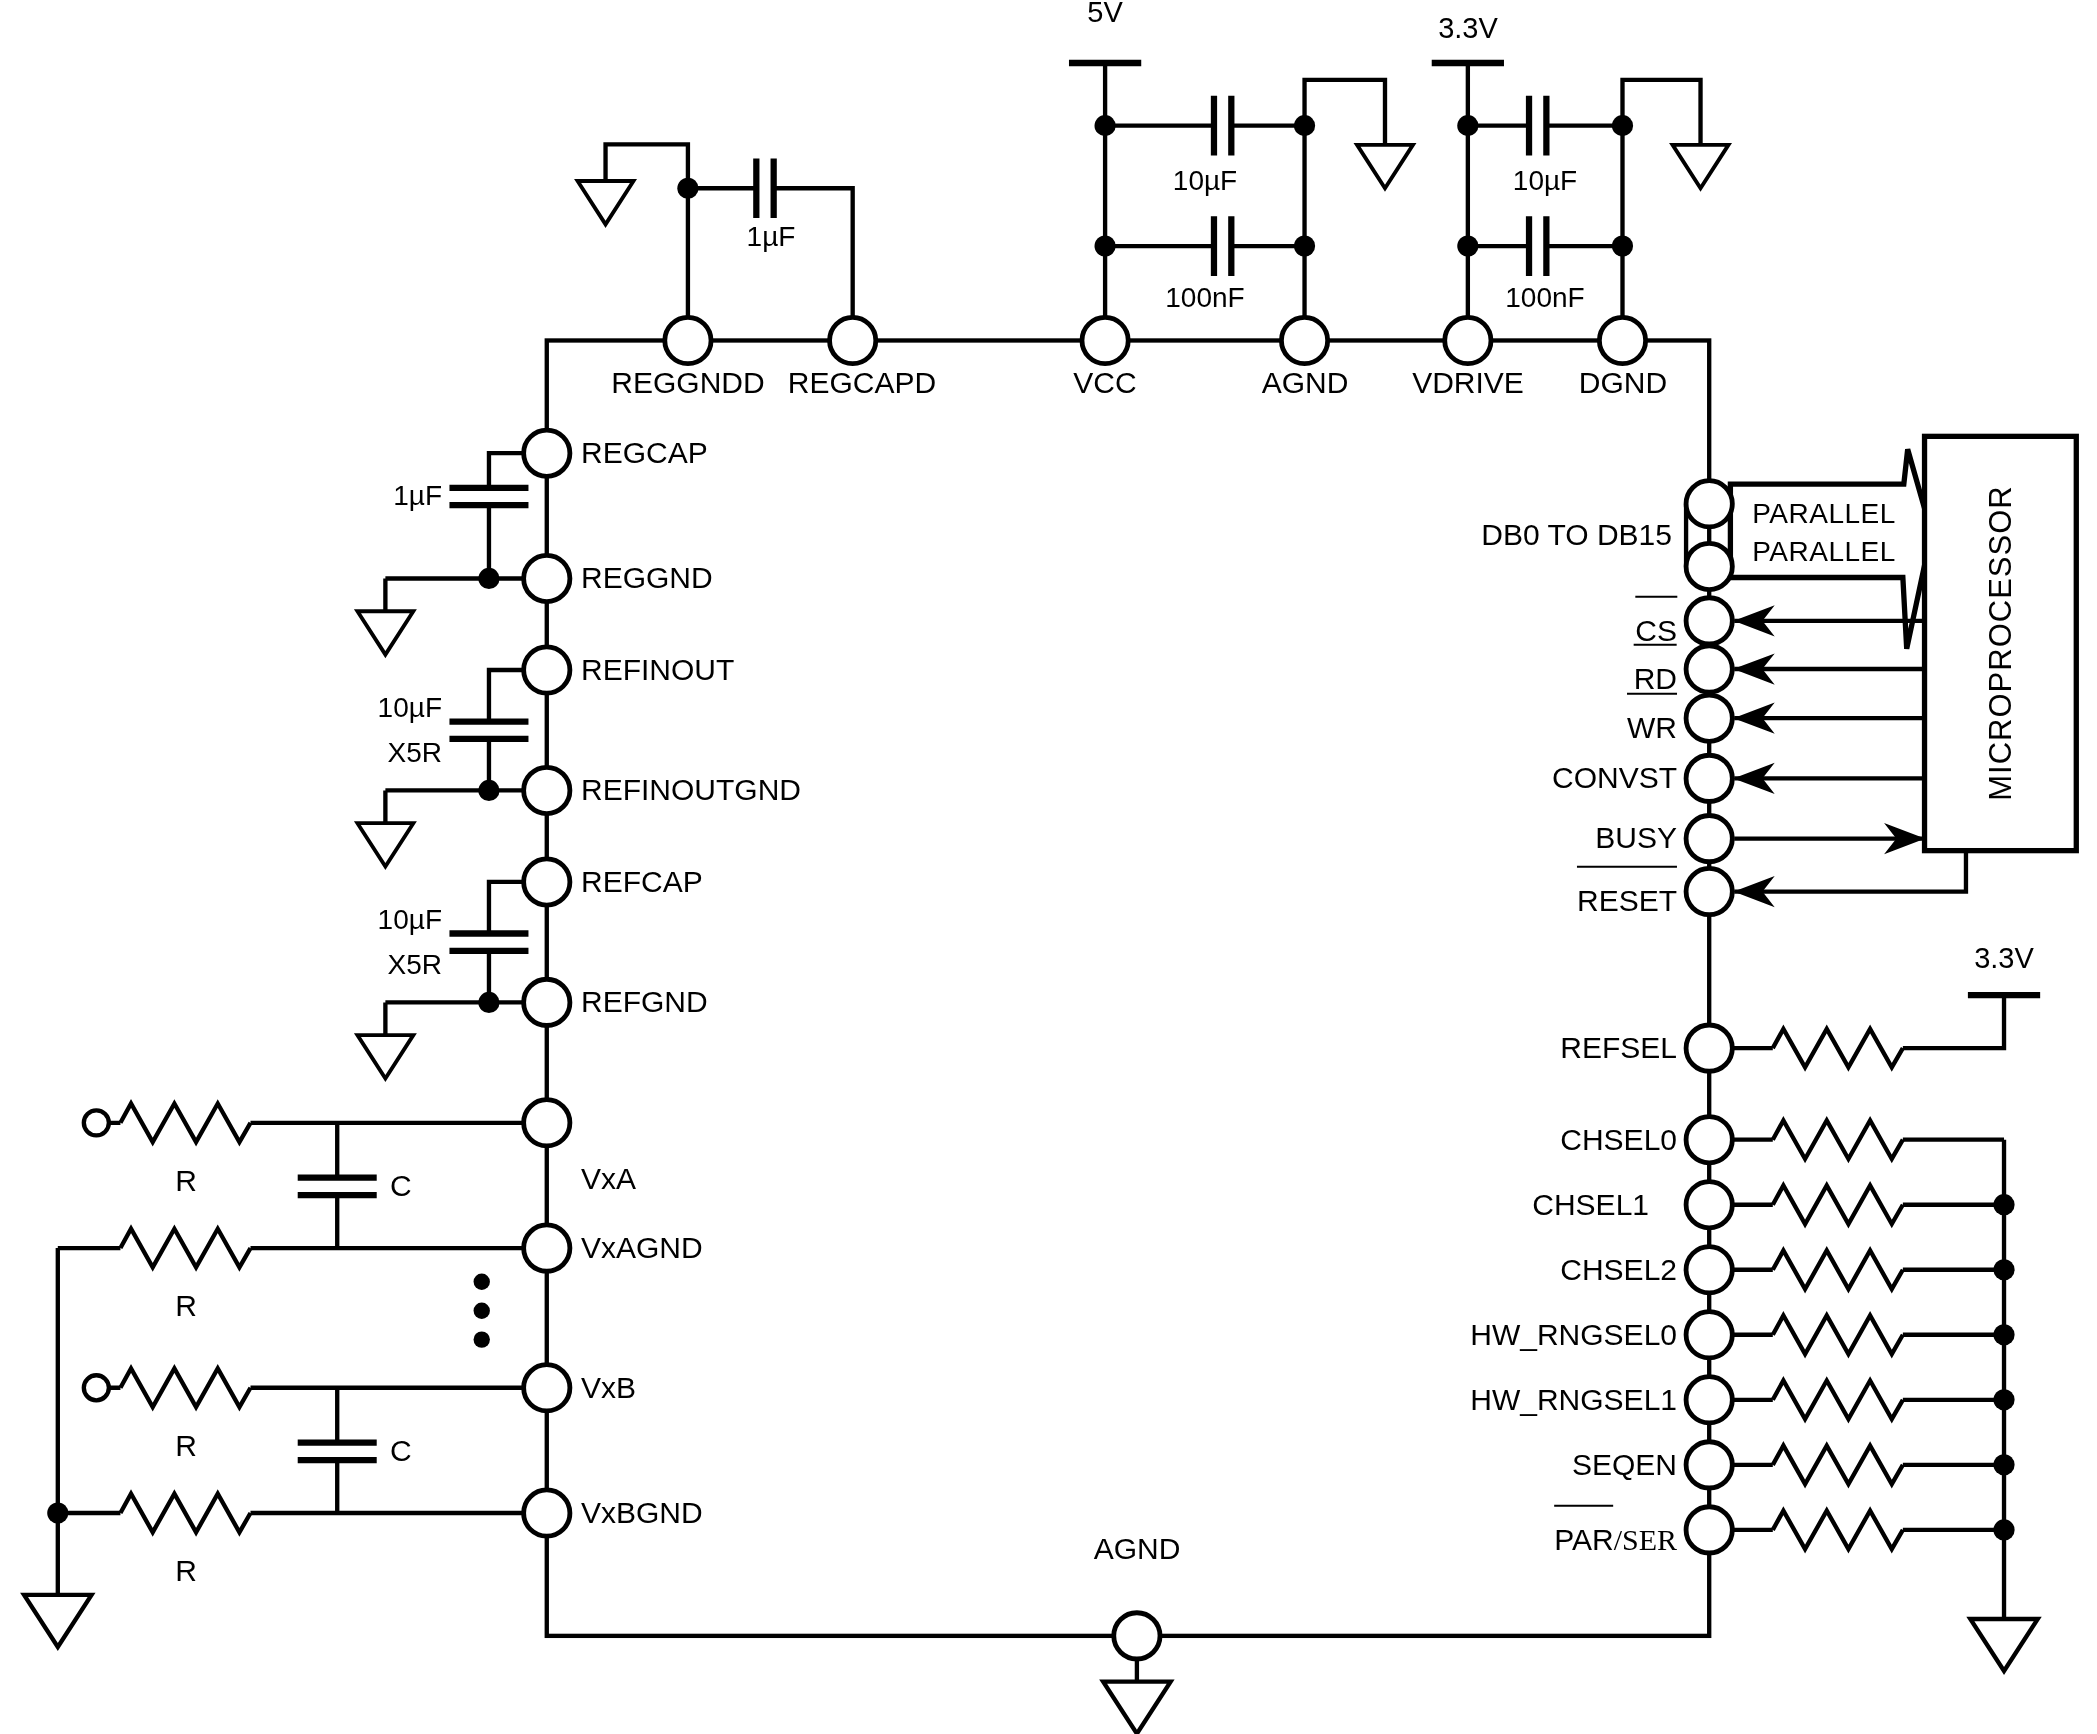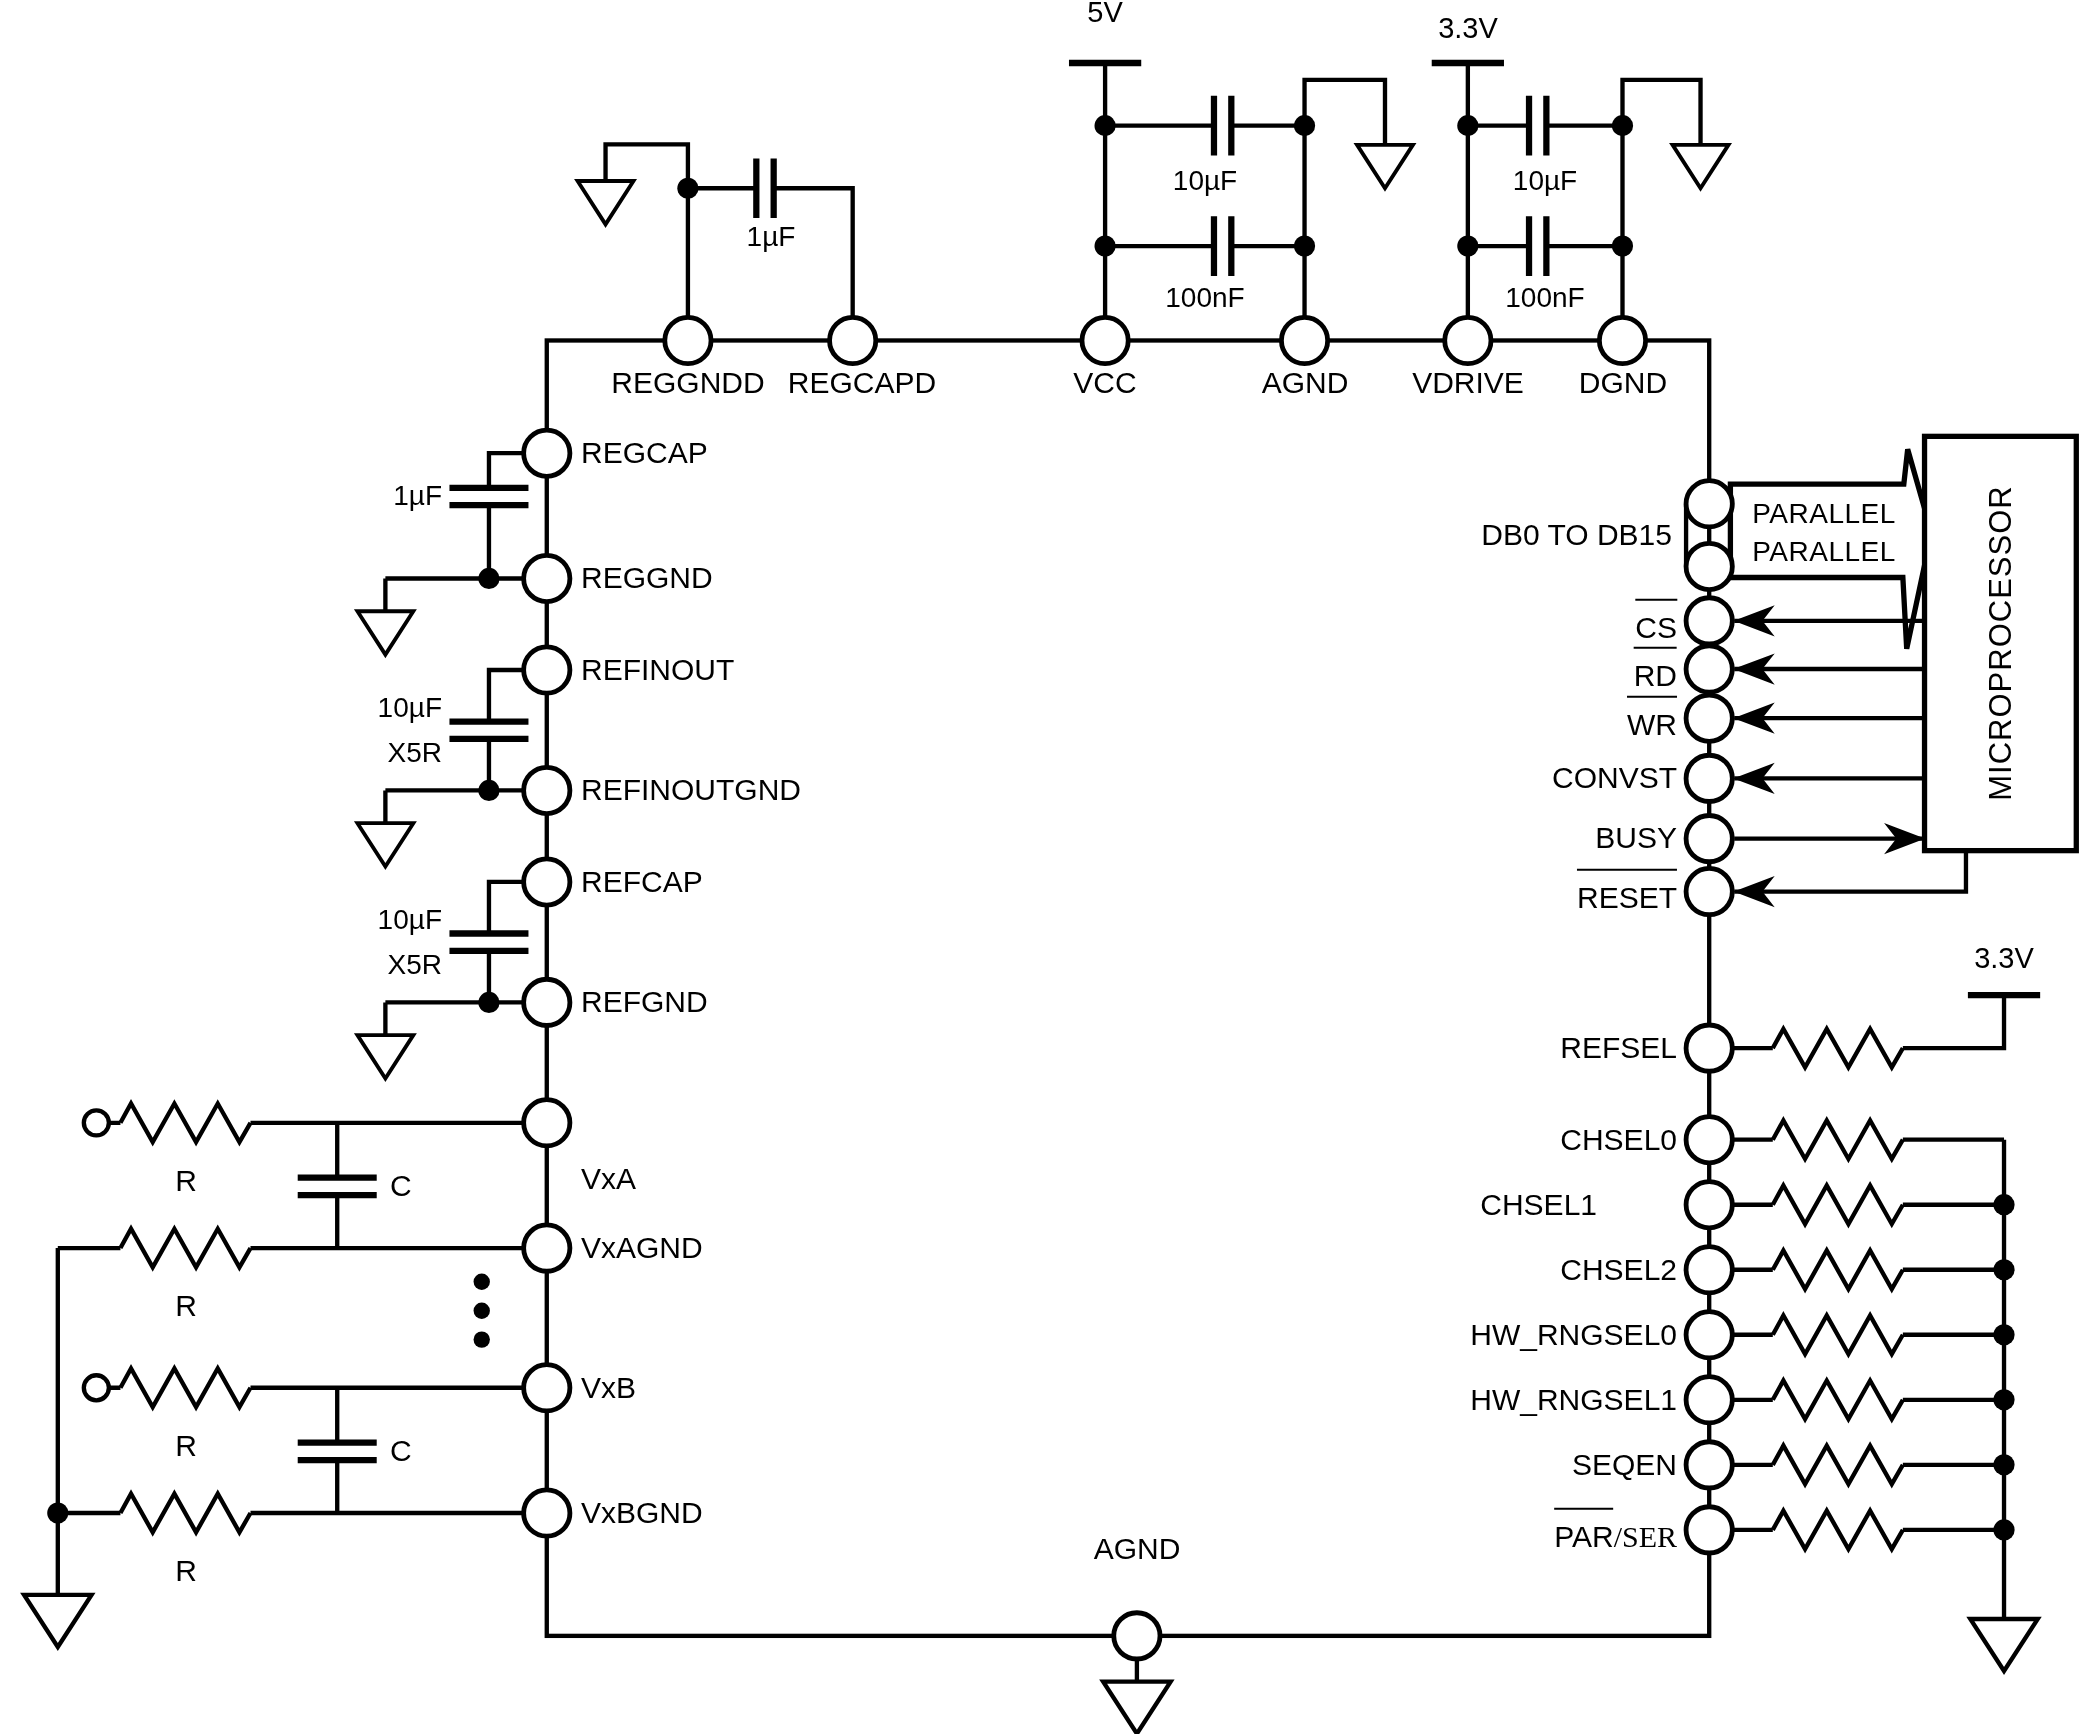--- a/index.html
+++ b/index.html
@@ -14,21 +14,21 @@
   #wires { position:absolute; left:0; top:0; }
   .lab { position:absolute; font-size:30px; line-height:1.05; white-space:nowrap; color:#000; letter-spacing:0px; }
   .cc  { transform:translate(-50%,-50%); text-align:center; }
   .lt  { transform:translate(0,-50%); }
   .rt  { transform:translate(-100%,-50%); }
   .cap { font-size:28px; }
   .sup { font-size:29px; }
   .big { font-size:73px; letter-spacing:1px; }
   .arrtxt { font-size:28px; letter-spacing:0.5px; }
   .rot { transform:translate(-50%,-50%) rotate(-90deg); font-size:31px; letter-spacing:1px; }
-  .ovl { display:inline-block; border-top:2.9px solid #000; padding-top:11px; }
+  .ovl { display:inline-block; border-top:2.9px solid #000; padding-top:17px; }
   .noovl { display:inline-block; border-top:2.9px solid transparent; padding-top:2.4px;font-family:Liberation Serif, serif; }
 </style>
 </head>
 <body>
 
 <div id="canvas">
 
 <svg id="wires" width="2097" height="1735" viewBox="0 0 4353 3600">
   <defs>
     <g id="res">
@@ -283,21 +283,21 @@
 
 <div class="lab rt" style="left:1672px;top:535px">DB0 TO DB15</div>
 <div class="lab rt" style="left:1677px;top:621px"><span class="ovl">CS</span></div>
 <div class="lab rt" style="left:1677px;top:669px"><span class="ovl">RD</span></div>
 <div class="lab rt" style="left:1677px;top:718px"><span class="ovl">WR</span></div>
 <div class="lab rt" style="left:1677px;top:778px">CONVST</div>
 <div class="lab rt" style="left:1677px;top:838px">BUSY</div>
 <div class="lab rt" style="left:1677px;top:891px"><span class="ovl">RESET</span></div>
 <div class="lab rt" style="left:1677px;top:1048px">REFSEL</div>
 <div class="lab rt" style="left:1677px;top:1140px">CHSEL0</div>
-<div class="lab rt" style="left:1597px;top:1205px">CHSEL1</div>
+<div class="lab rt" style="left:1649px;top:1205px">CHSEL1</div>
 <div class="lab rt" style="left:1677px;top:1270px">CHSEL2</div>
 <div class="lab rt" style="left:1677px;top:1335px">HW_RNGSEL0</div>
 <div class="lab rt" style="left:1677px;top:1400px">HW_RNGSEL1</div>
 <div class="lab rt" style="left:1677px;top:1465px">SEQEN</div>
 <div class="lab rt" style="left:1677px;top:1530px"><span class="ovl">PAR</span><span class="noovl">/SER</span></div>
 
 <div class="lab cc" style="left:1137px;top:1549px">AGND</div>
 
 <div class="lab arrtxt cc" style="left:1824px;top:514px">PARALLEL</div>
 <div class="lab arrtxt cc" style="left:1824px;top:552px">PARALLEL</div>

